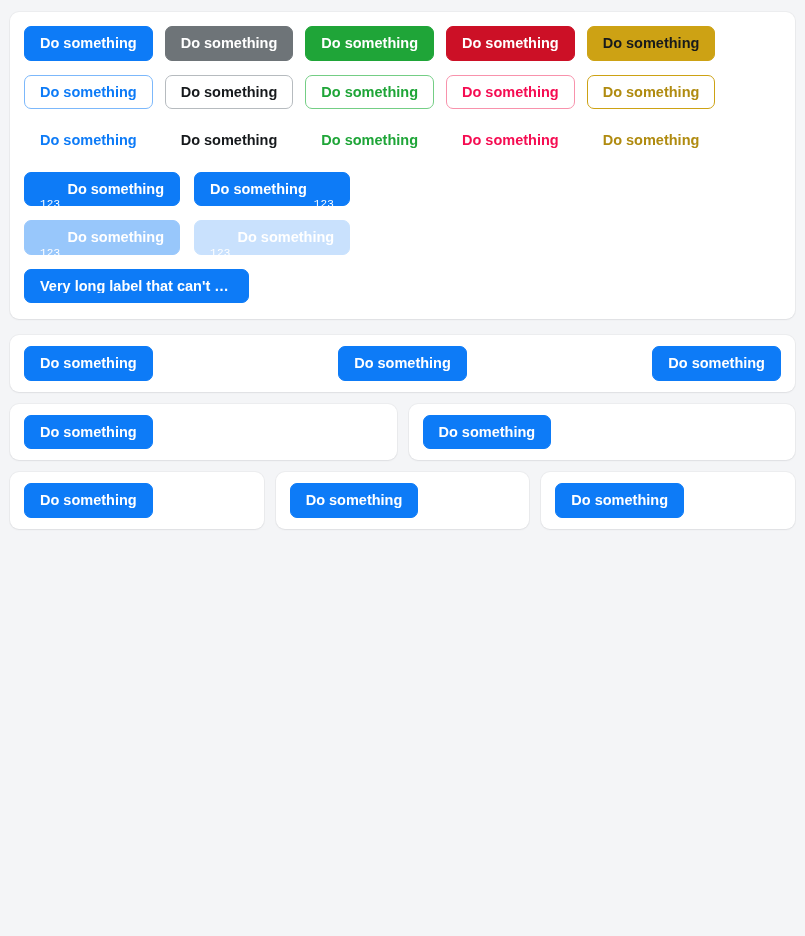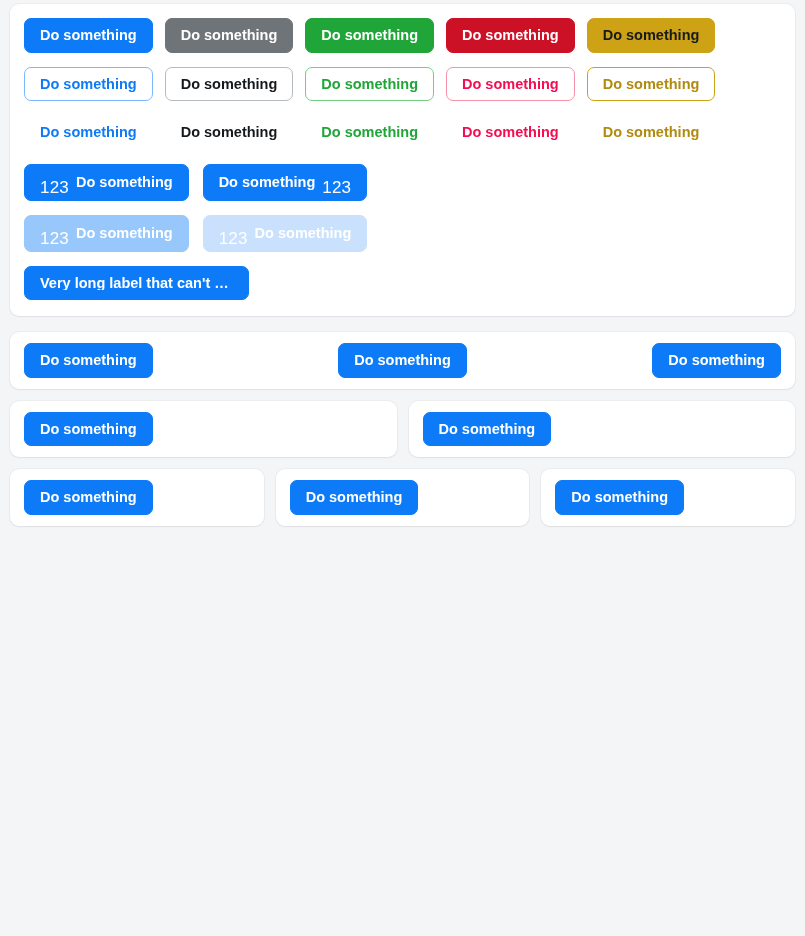--- a/index.html
+++ b/index.html
@@ -9,21 +9,21 @@
   body {
     width: 805px;
     height: 936px;
     background: #f4f5f7;
     font-family: "Liberation Sans", sans-serif;
     -webkit-font-smoothing: antialiased;
     overflow: hidden;
   }
 
   .page {
-    padding: 4px 10px;
+    padding: 12px 10px;
     box-sizing: border-box;
   }
 
   
   .card {
     background: #ffffff;
     border-radius: 9px;
     box-shadow: 0 1px 2px rgba(16, 24, 40, 0.06),
                 0 0 0 1px rgba(16, 24, 40, 0.035);
     box-sizing: border-box;
@@ -89,27 +89,27 @@
   .btn.link.success   { color: #1fa538; }
   .btn.link.danger    { color: #f50d52; }
   .btn.link.warning   { color: #b08b10; }
 
   
   .btn.is-disabled-50 { opacity: 0.42; cursor: default; }
   .btn.is-disabled-30 { opacity: 0.22; cursor: default; }
 
   
   .btn-badge {
-    font-family: Liberation Sans, sans-serif;
-    font-size: 17px;
+    font-family: Liberation Mono, monospace;
+    font-size: 11px;
     font-weight: 400;
     letter-spacing: 0.2px;
     line-height: 1;
     position: relative;
-    top: 5px;
+    top: 16px;
   }
 
   
   .btn.truncate {
     max-width: 225px;
     display: inline-flex;
   }
   .btn.truncate .btn-text {
     overflow: hidden;
     text-overflow: ellipsis;

